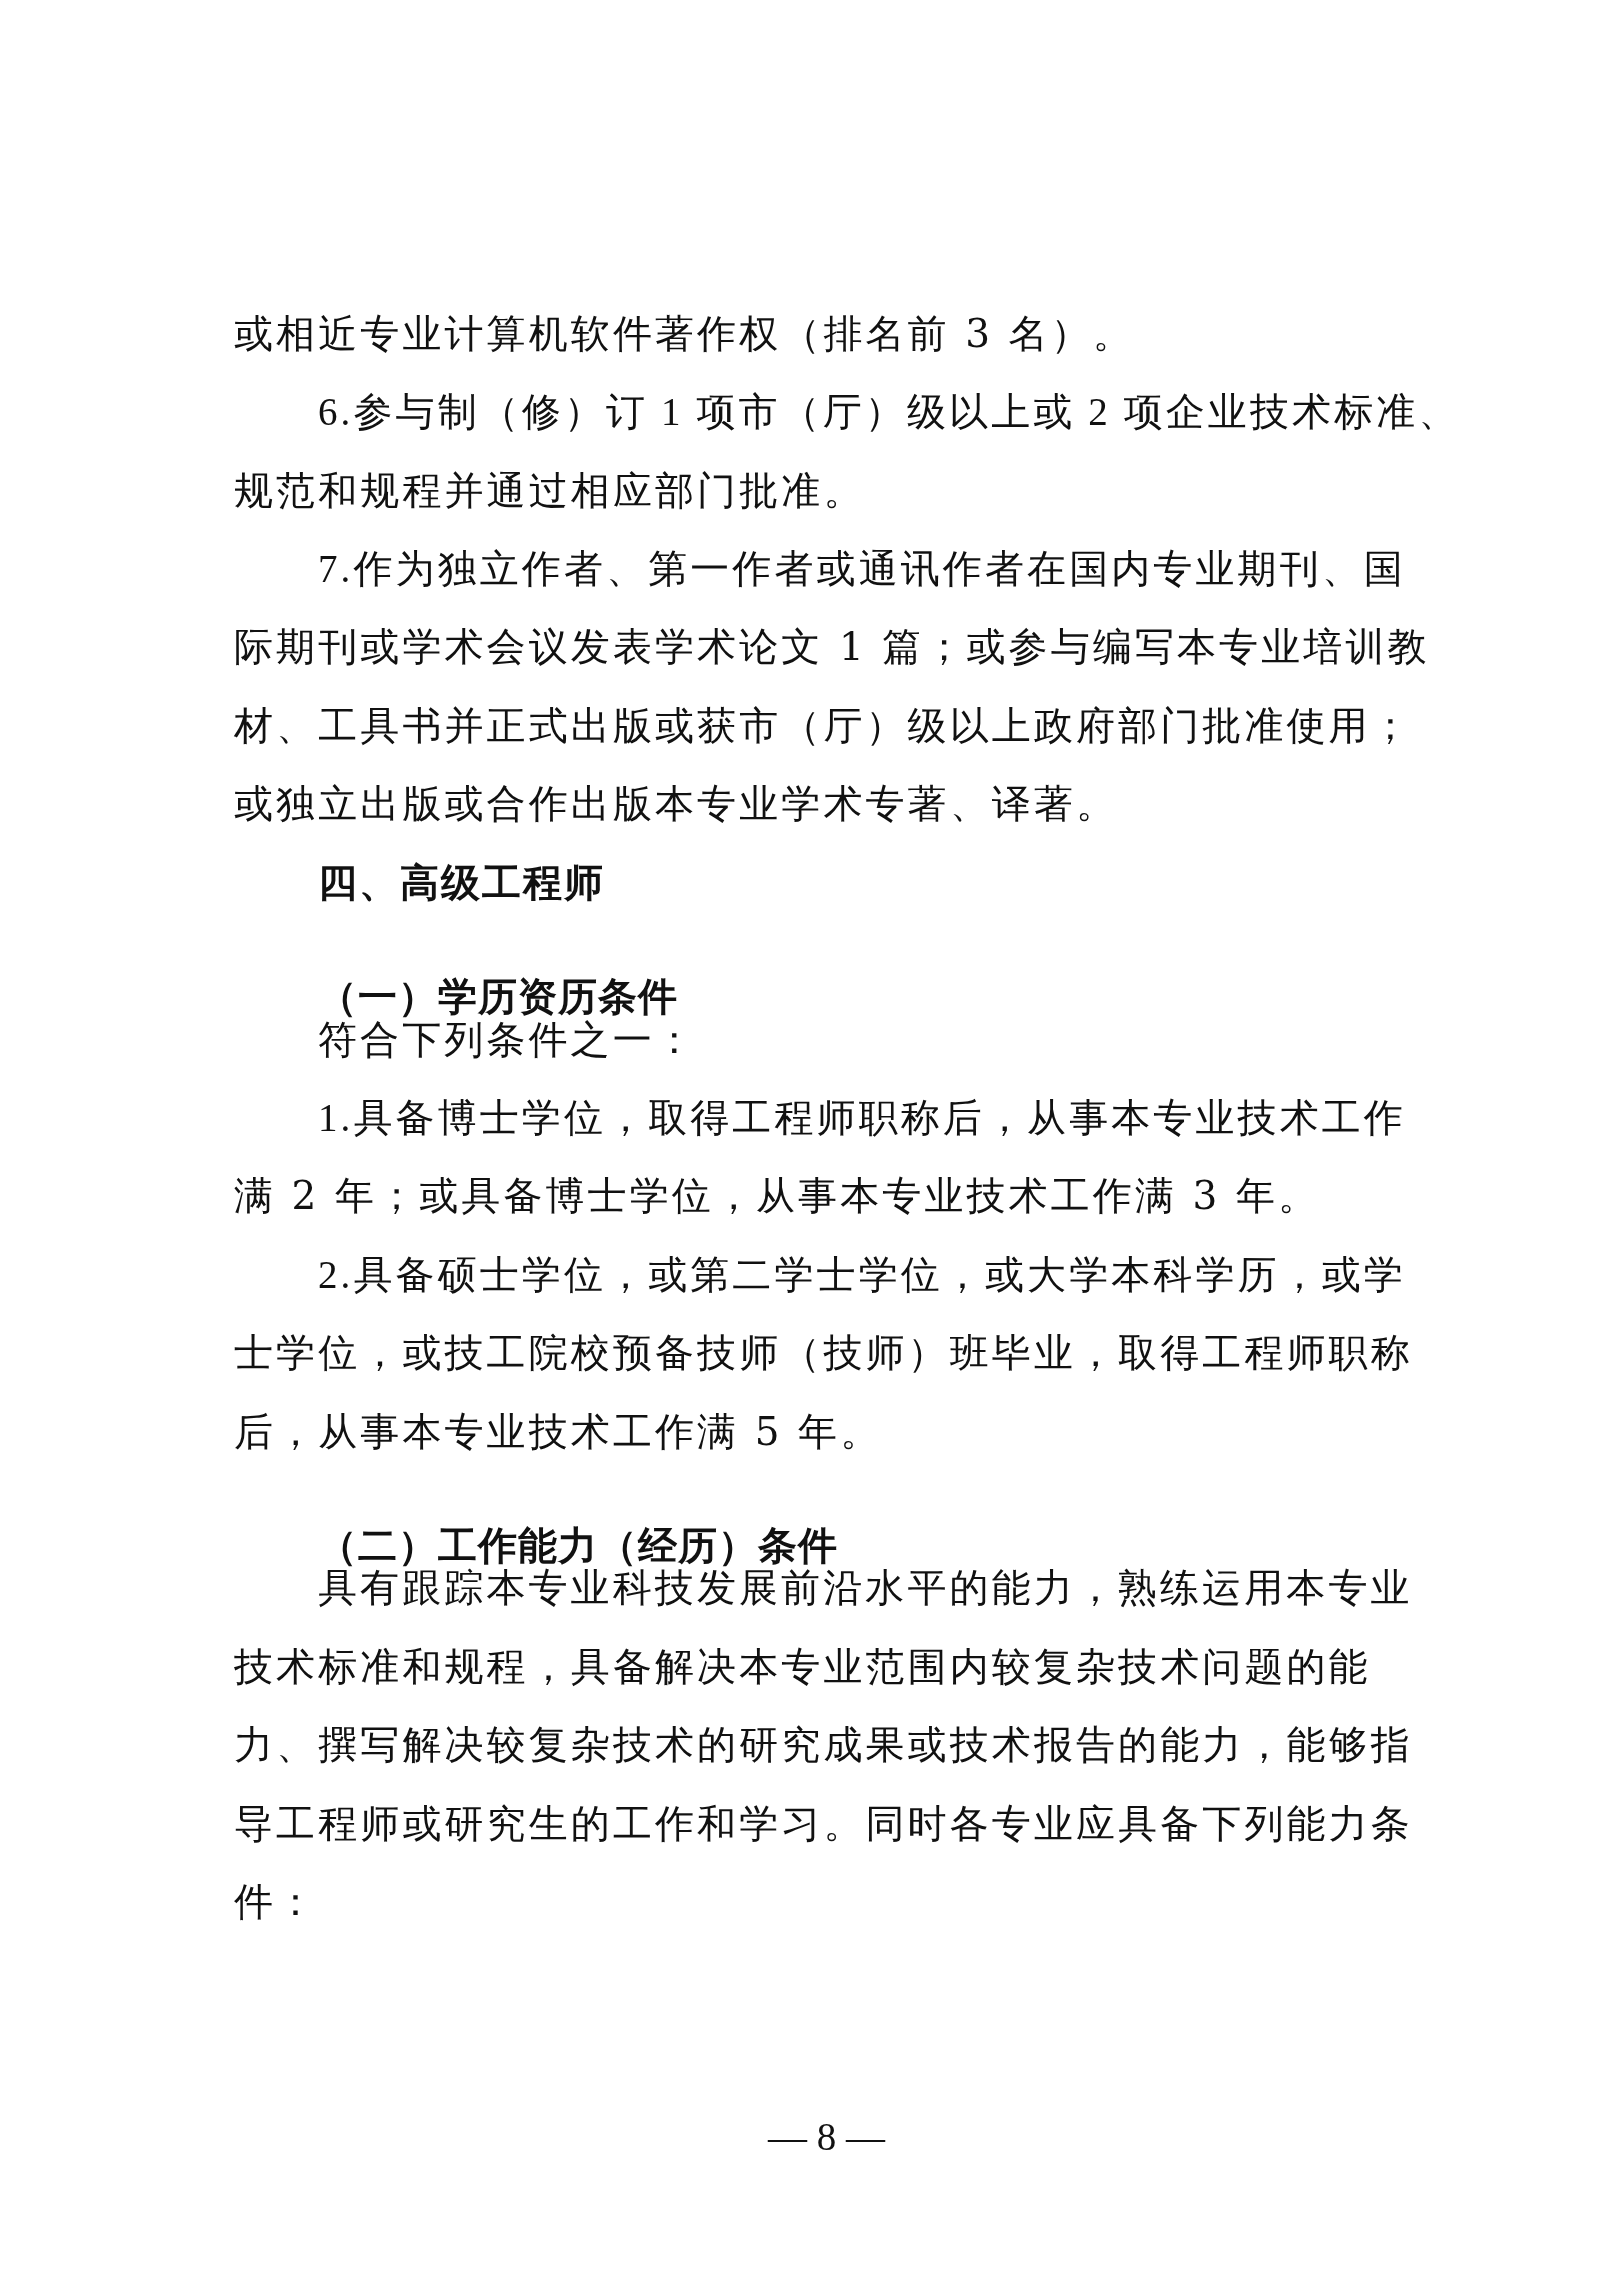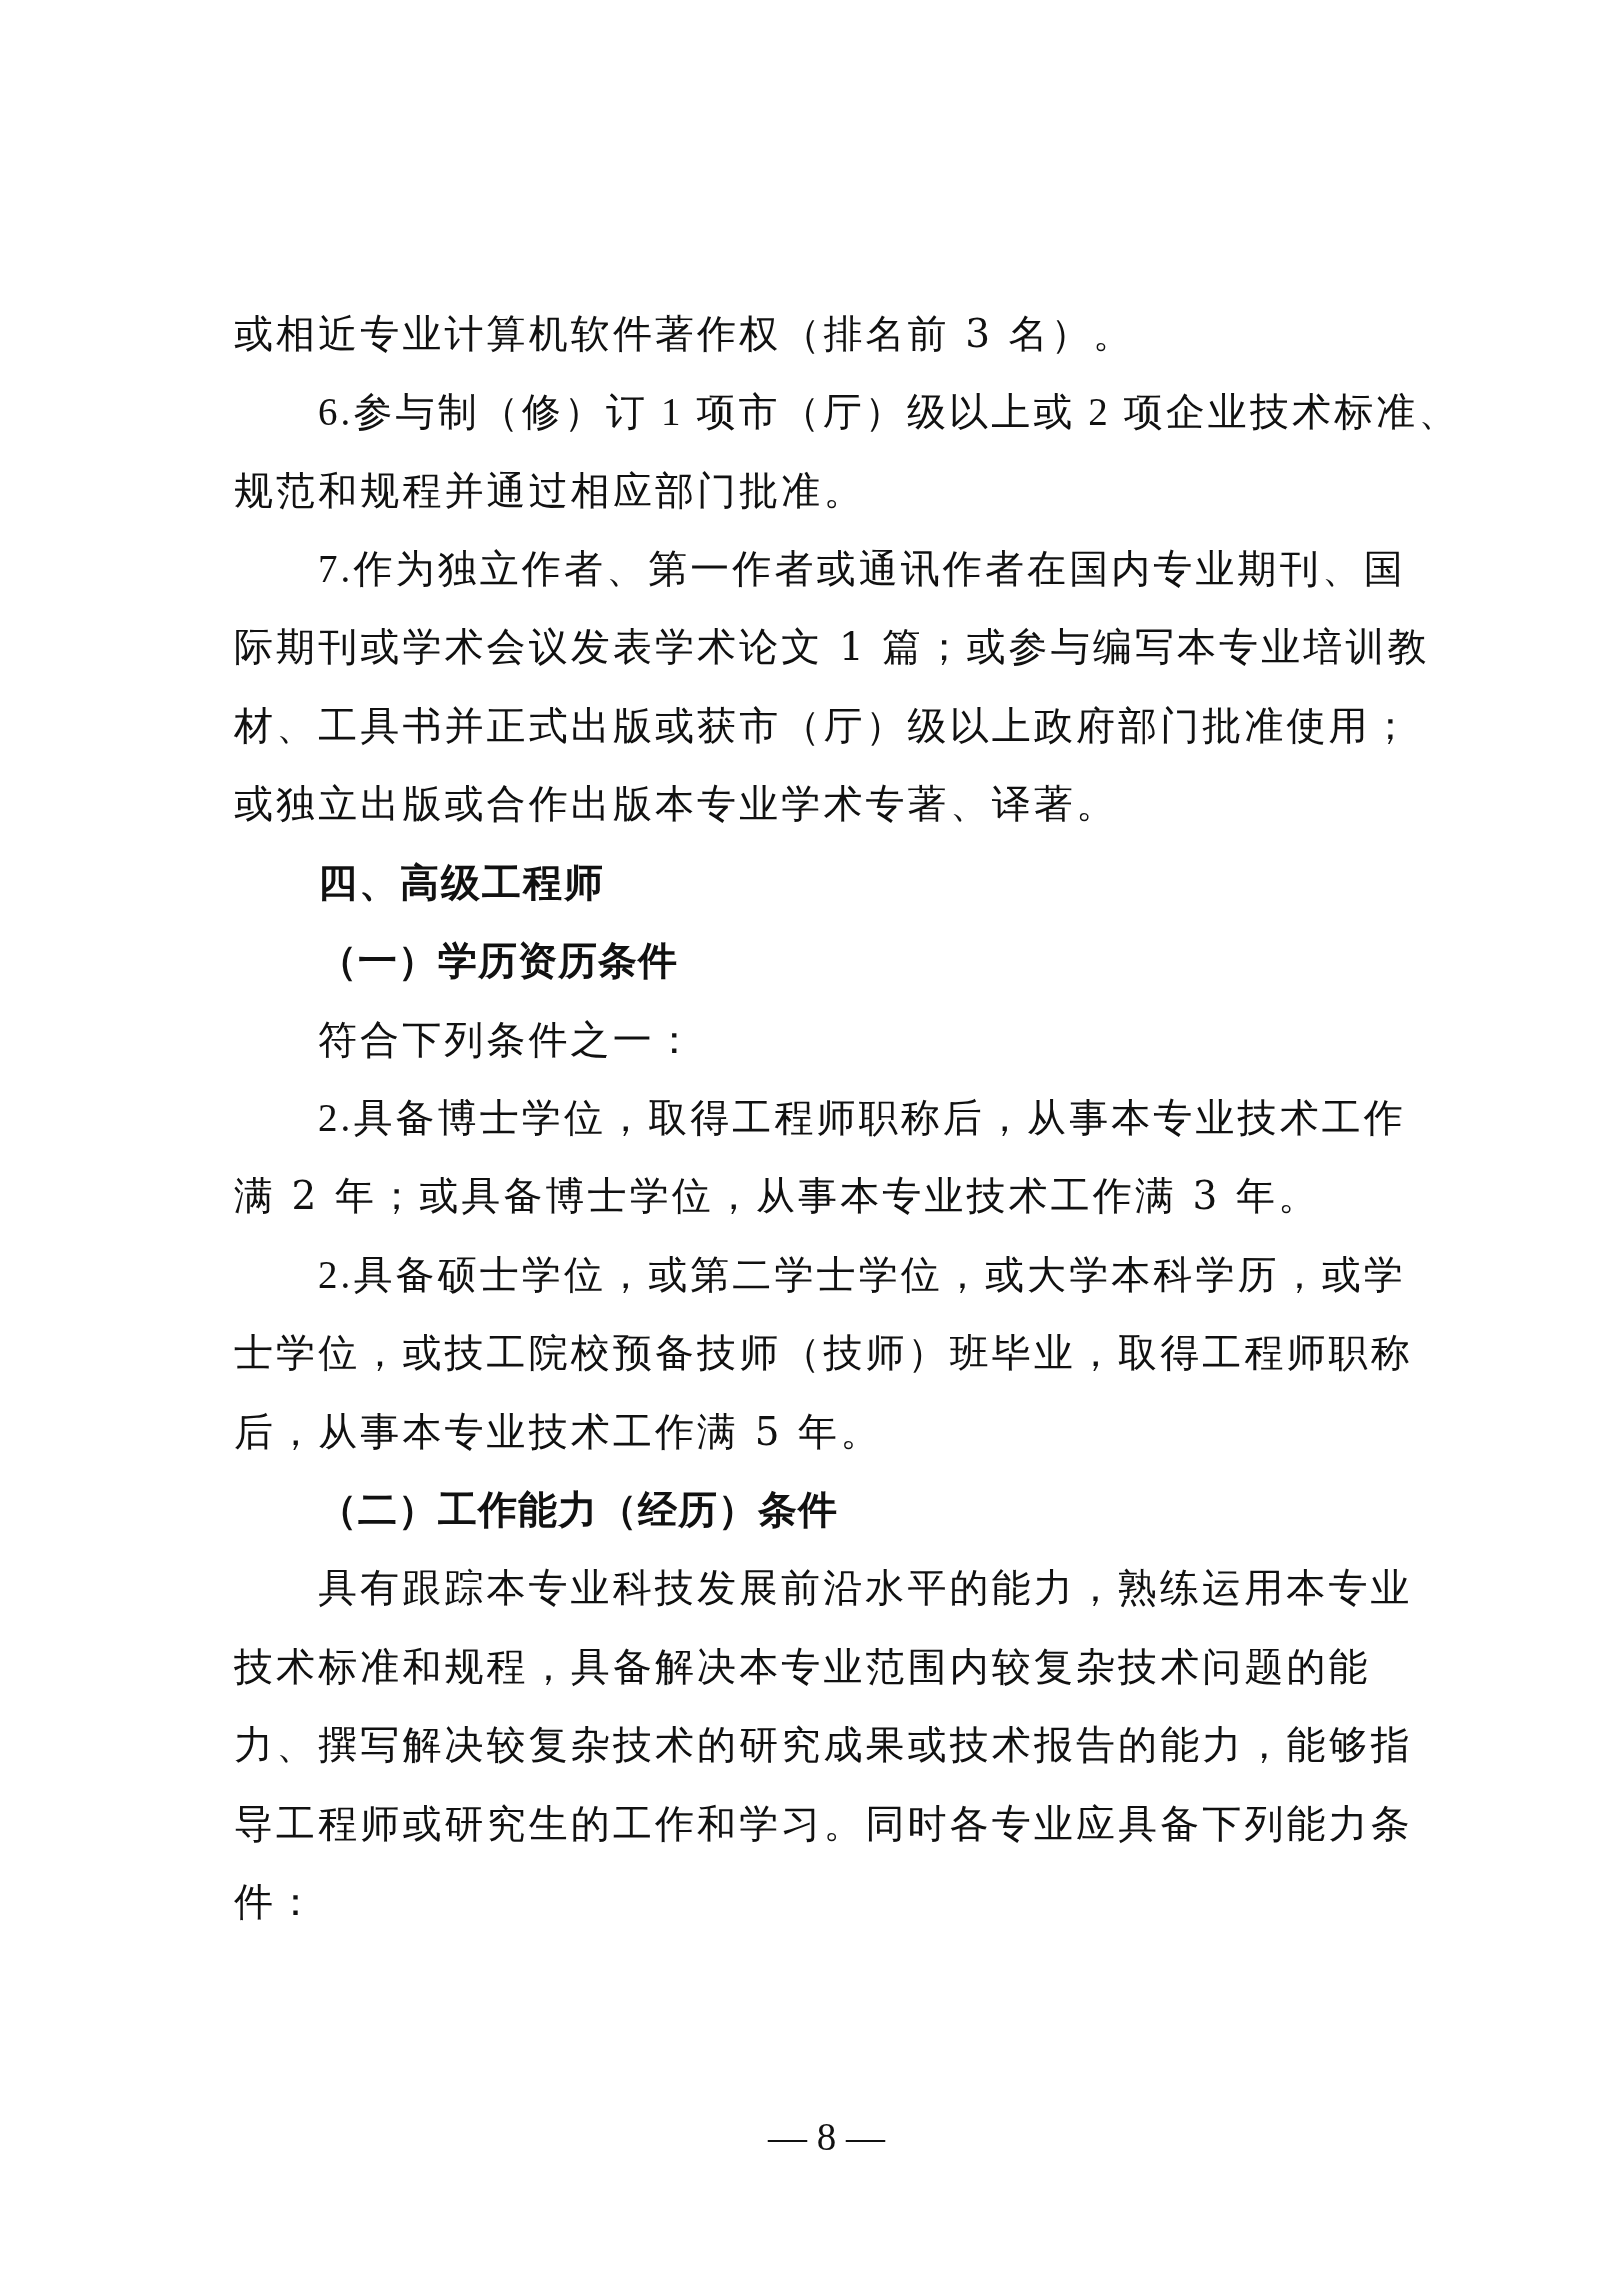--- a/index.html
+++ b/index.html
@@ -35,20 +35,21 @@
     .indent { left: 302px; width: 1137px; font-family: Liberation Serif, serif; }
     .heading {
       font-family: "DejaVu Sans", "Liberation Sans", sans-serif;
       letter-spacing: 2px;
       font-weight: bold;
     }
     .subheading {
       font-family: "DejaVu Sans", "Liberation Sans", sans-serif;
       font-weight: bold;
       letter-spacing: 1px;
+      margin-top: 36px;
     }
     .page-number {
       position: absolute;
       left: 0;
       width: 1621px;
       top: 2112px;
       text-align: center;
       font-family: "Liberation Serif", "DejaVu Serif", serif;
       font-size: 39px;
       line-height: 49px;
@@ -61,21 +62,21 @@
   <div class="line" style="top:304px">或相近专业计算机软件著作权（排名前 3 名）。</div>
   <div class="line indent" style="top:382px">6.参与制（修）订 1 项市（厅）级以上或 2 项企业技术标准、</div>
   <div class="line" style="top:461px">规范和规程并通过相应部门批准。</div>
   <div class="line indent" style="top:539px">7.作为独立作者、第一作者或通讯作者在国内专业期刊、国</div>
   <div class="line" style="top:617px">际期刊或学术会议发表学术论文 1 篇；或参与编写本专业培训教</div>
   <div class="line" style="top:696px">材、工具书并正式出版或获市（厅）级以上政府部门批准使用；</div>
   <div class="line" style="top:774px">或独立出版或合作出版本专业学术专著、译著。</div>
   <div class="line indent heading" style="top:853px">四、高级工程师</div>
   <div class="line indent subheading" style="top:931px">（一）学历资历条件</div>
   <div class="line indent" style="top:1010px">符合下列条件之一：</div>
-  <div class="line indent" style="top:1088px">2.具备博士学位，取得工程师职称后，从事本专业技术工作</div>
+  <div class="line indent" style="top:1088px">1.具备博士学位，取得工程师职称后，从事本专业技术工作</div>
   <div class="line" style="top:1166px">满 2 年；或具备博士学位，从事本专业技术工作满 3 年。</div>
   <div class="line indent" style="top:1245px">2.具备硕士学位，或第二学士学位，或大学本科学历，或学</div>
   <div class="line" style="top:1323px">士学位，或技工院校预备技师（技师）班毕业，取得工程师职称</div>
   <div class="line" style="top:1402px">后，从事本专业技术工作满 5 年。</div>
   <div class="line indent subheading" style="top:1480px">（二）工作能力（经历）条件</div>
   <div class="line indent" style="top:1558px">具有跟踪本专业科技发展前沿水平的能力，熟练运用本专业</div>
   <div class="line" style="top:1637px">技术标准和规程，具备解决本专业范围内较复杂技术问题的能</div>
   <div class="line" style="top:1715px">力、撰写解决较复杂技术的研究成果或技术报告的能力，能够指</div>
   <div class="line" style="top:1794px">导工程师或研究生的工作和学习。同时各专业应具备下列能力条</div>
   <div class="line" style="top:1872px">件：</div>

